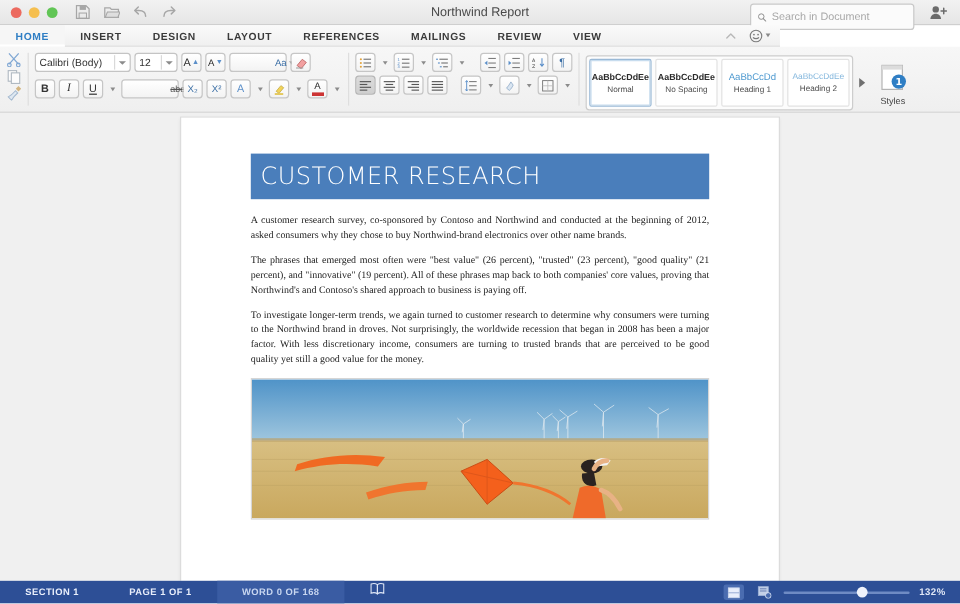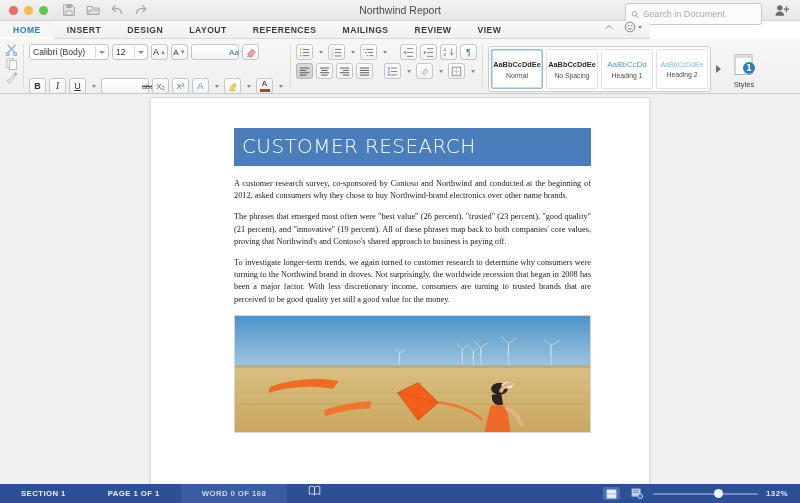--- a/index.html
+++ b/index.html
@@ -41,21 +41,21 @@
     font-family: "Liberation Sans", sans-serif;
   }
   .searchbox input::placeholder { color: #a8a8a8; }
   .share-ic { position: absolute; right: 10px; top: 3px; width: 16px; height: 15px; }
 
   
   .tabbar {
     position: absolute; top: 21px; left: 0; width: 650px; height: 18px;
     background: linear-gradient(#fafafa, #f0f0f0);
     border-bottom: 1px solid #d8d8d8;
-    display: flex; 
+    display: flex; align-items: center;
   }
   .tab {
     font-size: 8.6px; font-weight: bold; letter-spacing: .5px;
     color: #3a3a3a; padding: 0 13px; height: 18px; line-height: 18px;
     cursor: default; white-space: nowrap;
   }
   .tab.active {
     color: #2f7ec4; background: #f6f6f6;
     box-shadow: inset 0 -2px 0 #ffffff;
   }
@@ -76,21 +76,21 @@
   .grp-sep { width: 1px; height: 44px; background: #dedede; margin-top: 5px; }
 
   
   .paste-grp { flex-direction: column; align-items: center; width: 42px; padding-top: 5px; }
   .clipboard { width: 22px; height: 24px; position: relative; }
   .paste-lbl { font-size: 8px; color: #444; margin-top: 1px; }
   .cutcopy { display: flex; flex-direction: column; gap: 1px; padding-top: 4px; align-items: center; }
   .cc-ic { width: 13px; height: 13px; opacity: .75; }
 
   
-  .font-grp { flex-direction: column; gap: 18px; padding-top: 5px; }
+  .font-grp { flex-direction: column; gap: 6px; padding-top: 5px; }
   .row { display: flex; align-items: center; gap: 3px; }
   .combo {
     background: #fff; border: 1px solid #c4c4c4; border-radius: 3px;
     height: 16px; display: flex; align-items: center; padding: 0 3px;
     font-size: 8.6px; color: #333;
   }
   .combo .lbl { white-space: nowrap; }
   .combo .divider { width: 1px; height: 12px; background: #d9d9d9; margin: 0 3px; }
   .combo .car { width: 0; height: 0; border-left: 3px solid transparent;
     border-right: 3px solid transparent; border-top: 3.5px solid #8b8b8b; }
@@ -137,21 +137,21 @@
   
   .docarea {
     position: absolute; top: 94px; left: 0; width: 800px; height: 390px;
     background: #f0f0f0; overflow: hidden;
   }
   .page {
     position: absolute; left: 150px; top: 3px; width: 500px; height: 420px;
     background: #ffffff; border: 1px solid #dcdcdc;
     box-shadow: 0 1px 3px rgba(0,0,0,.08);
   }
-  .page-inner { padding: 30px 58px 0 58px; margin-left: 25px; }
+  .page-inner { padding: 30px 58px 0 58px; }
   .doc-banner {
     background: #4a7ebb; color: #ffffff;
     font-size: 20px; letter-spacing: .4px;
     padding: 6px 8px 8px 8px; margin-bottom: 12px;
     font-family: "DejaVu Sans", sans-serif; font-weight: 300;
   }
   .doc-p {
     font-family: "Liberation Serif", serif;
     font-size: 8.3px; line-height: 12.2px; color: #1b1b1b;
     text-align: justify; margin-bottom: 9px;

